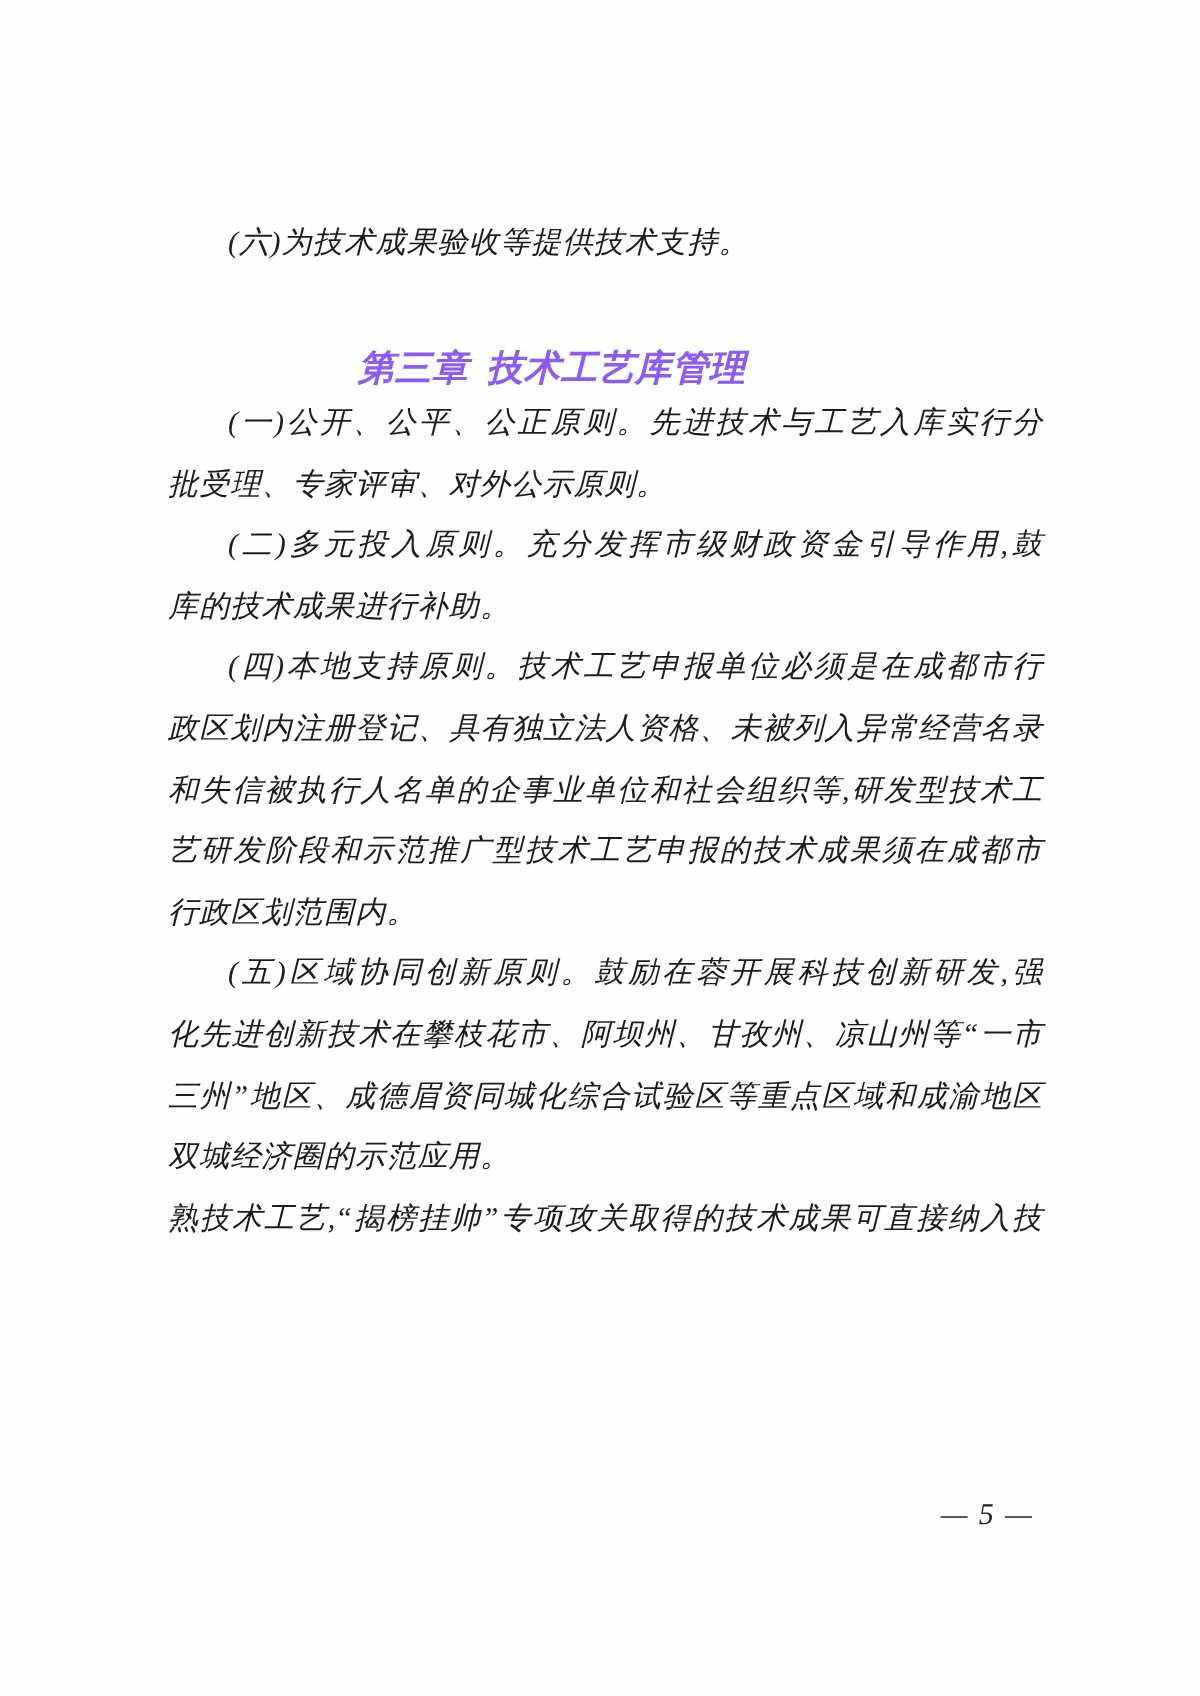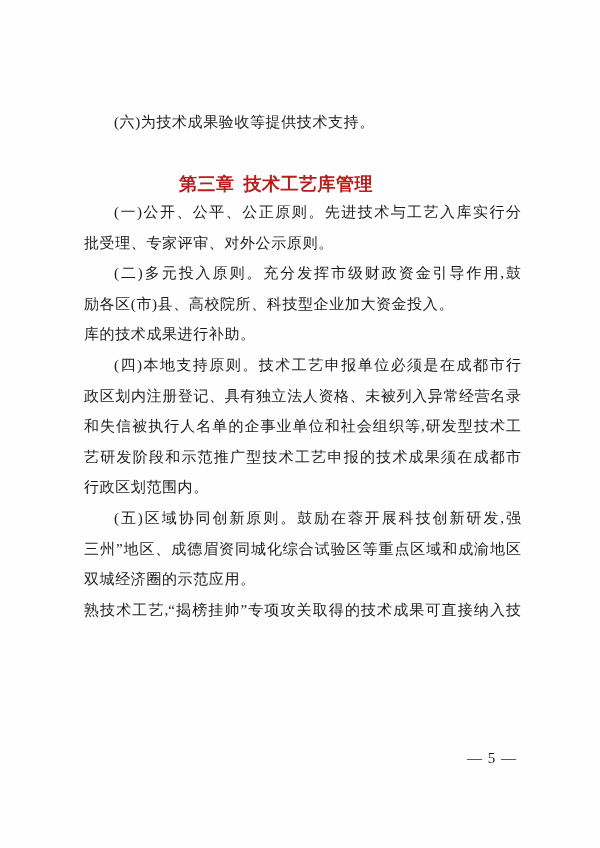--- a/index.html
+++ b/index.html
@@ -4,20 +4,21 @@
 <style>
   html, body { margin: 0; padding: 0; background: #e8e8e8; }
   .page {
     position: relative;
     width: 600px;
     height: 848px;
     background: #fefefe;
     overflow: hidden;
     font-family: "Liberation Serif", "DejaVu Serif", serif;
     color: #1c1c1c;
+    font-style: italic;
   }
   .line {
     line-height: 30.6px;
     height: 30.6px;
     font-size: 15px;
     letter-spacing: 0.6px;
     white-space: nowrap;
     text-align: left;
   }
   
@@ -35,21 +36,21 @@
     top: 107px; left: 84px; width: 437px;
   }
   .chapter {
     position: absolute;
     top: 172px; left: 0; width: 552px;
     text-align: center;
     font-family: "Liberation Sans", "DejaVu Sans", sans-serif;
     font-weight: 700;
     font-size: 18px;
     letter-spacing: 0.5px;
-    color: #b91c1c;
+    color: #8b5cf6;
   }
   .chapter .gap { margin-left: 0.5em; }
   .body {
     position: absolute;
     top: 197px; left: 84px; width: 437px;
   }
   .pageno {
     position: absolute;
     top: 750px; right: 83px;
     font-size: 15px;
@@ -68,31 +69,31 @@
     <span>第三章</span><span class="gap">技术工艺库管理</span>
   </div>
 
   <div class="body">
 
 
     <div class="line j ind">(一)公开、公平、公正原则。先进技术与工艺入库实行分</div>
     <div class="line">批受理、专家评审、对外公示原则。</div>
 
     <div class="line j ind">(二)多元投入原则。充分发挥市级财政资金引导作用,鼓</div>
-    <div class="line">励各区(市)县、高校院所、科技型企业加大资金投入。</div>
 
     <div class="line">库的技术成果进行补助。</div>
 
     <div class="line j ind">(四)本地支持原则。技术工艺申报单位必须是在成都市行</div>
     <div class="line j">政区划内注册登记、具有独立法人资格、未被列入异常经营名录</div>
     <div class="line j">和失信被执行人名单的企事业单位和社会组织等,研发型技术工</div>
     <div class="line j">艺研发阶段和示范推广型技术工艺申报的技术成果须在成都市</div>
     <div class="line">行政区划范围内。</div>
 
     <div class="line j ind">(五)区域协同创新原则。鼓励在蓉开展科技创新研发,强</div>
+    <div class="line j">化先进创新技术在攀枝花市、阿坝州、甘孜州、凉山州等“一市</div>
     <div class="line j">三州”地区、成德眉资同城化综合试验区等重点区域和成渝地区</div>
     <div class="line">双城经济圈的示范应用。</div>
 
     <div class="line j">熟技术工艺,“揭榜挂帅”专项攻关取得的技术成果可直接纳入技</div>
 
   </div>
 
   <div class="pageno">— 5 —</div>
 
 </div>

